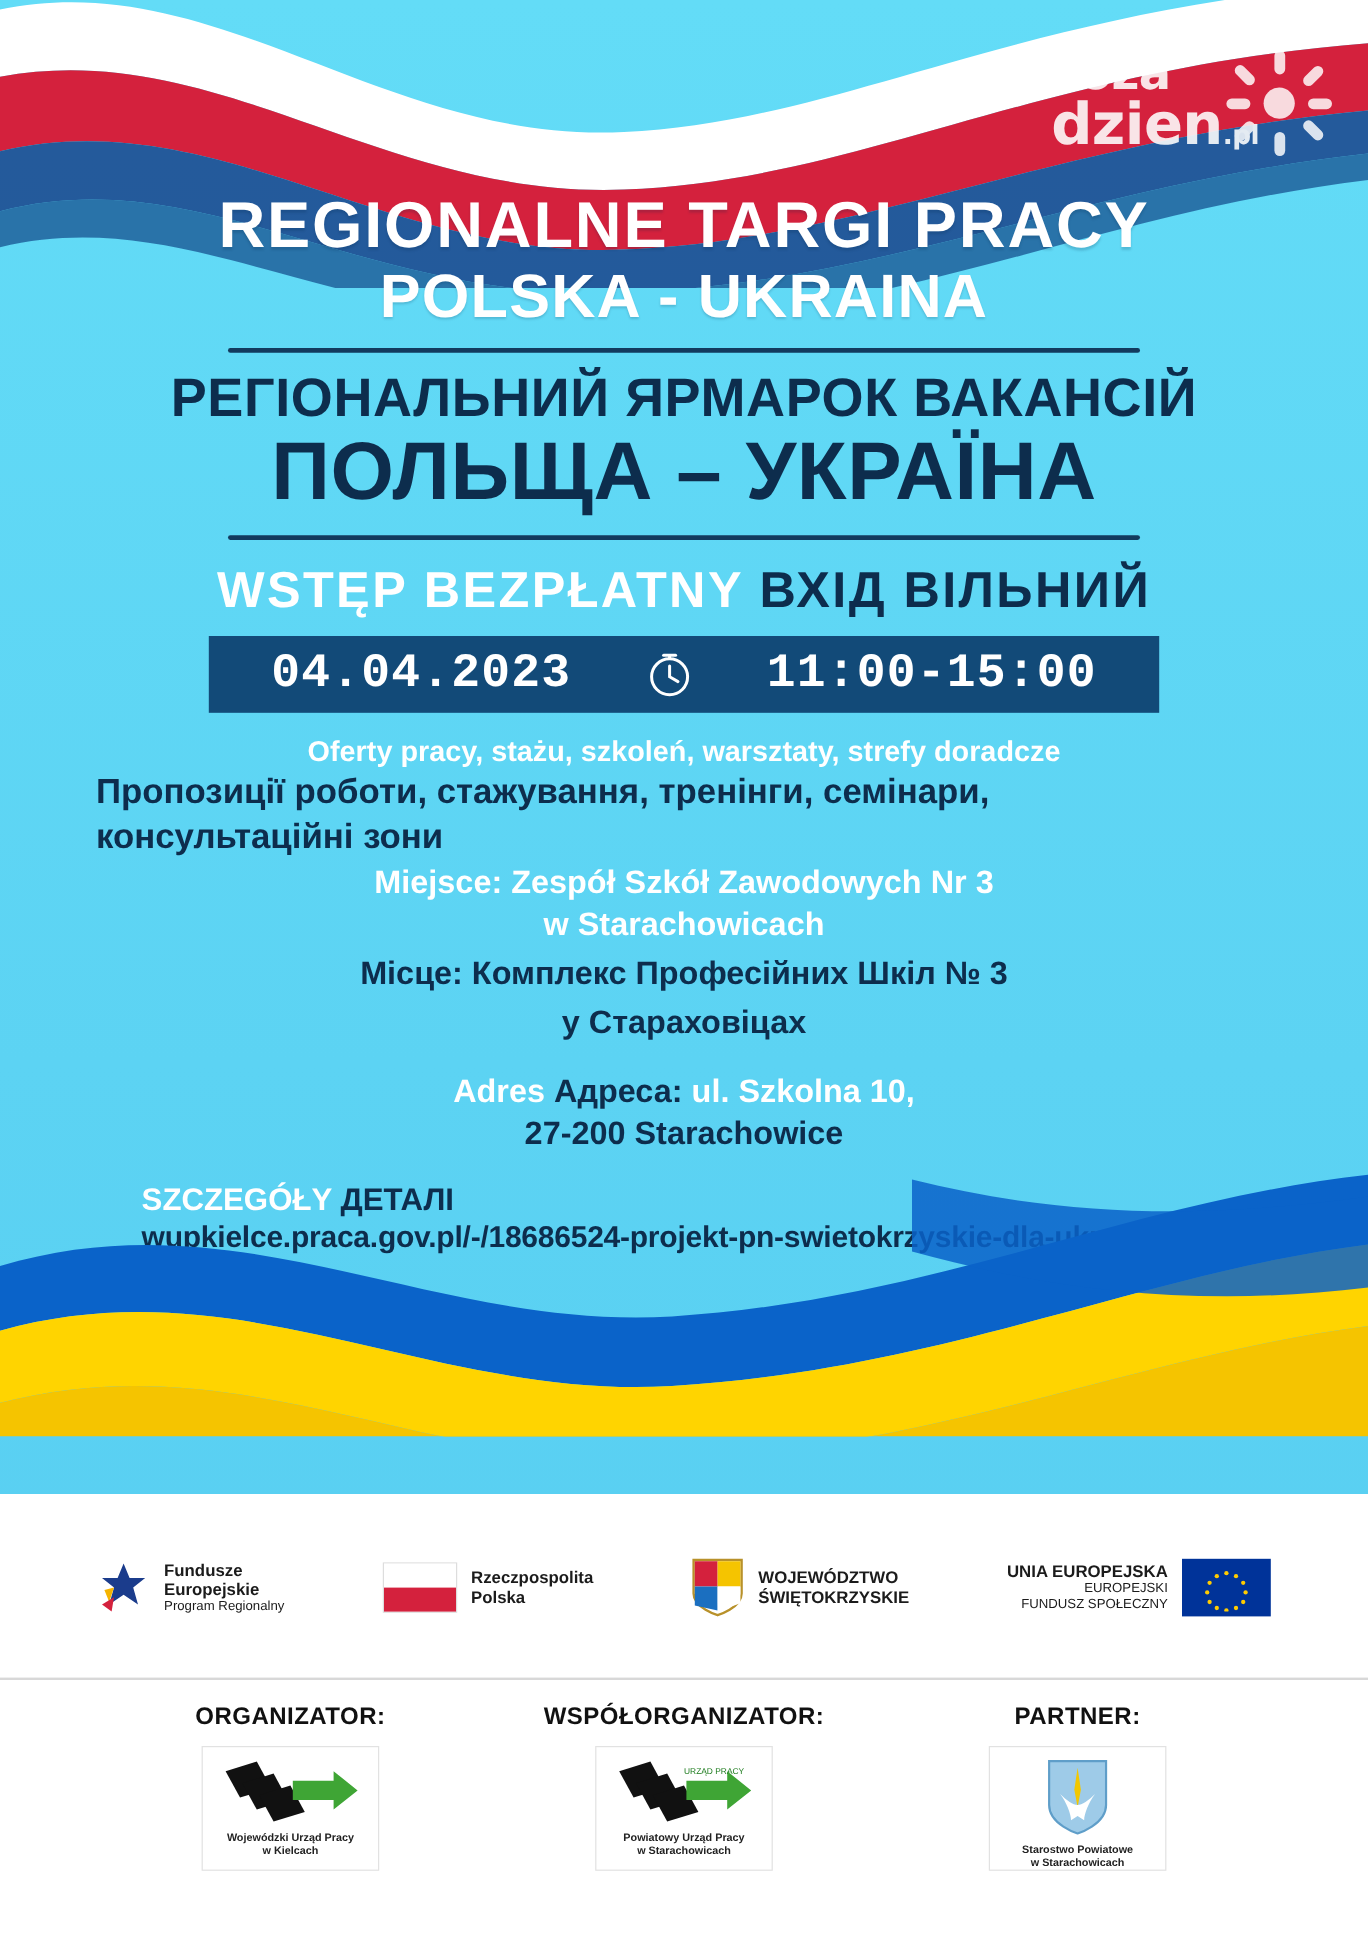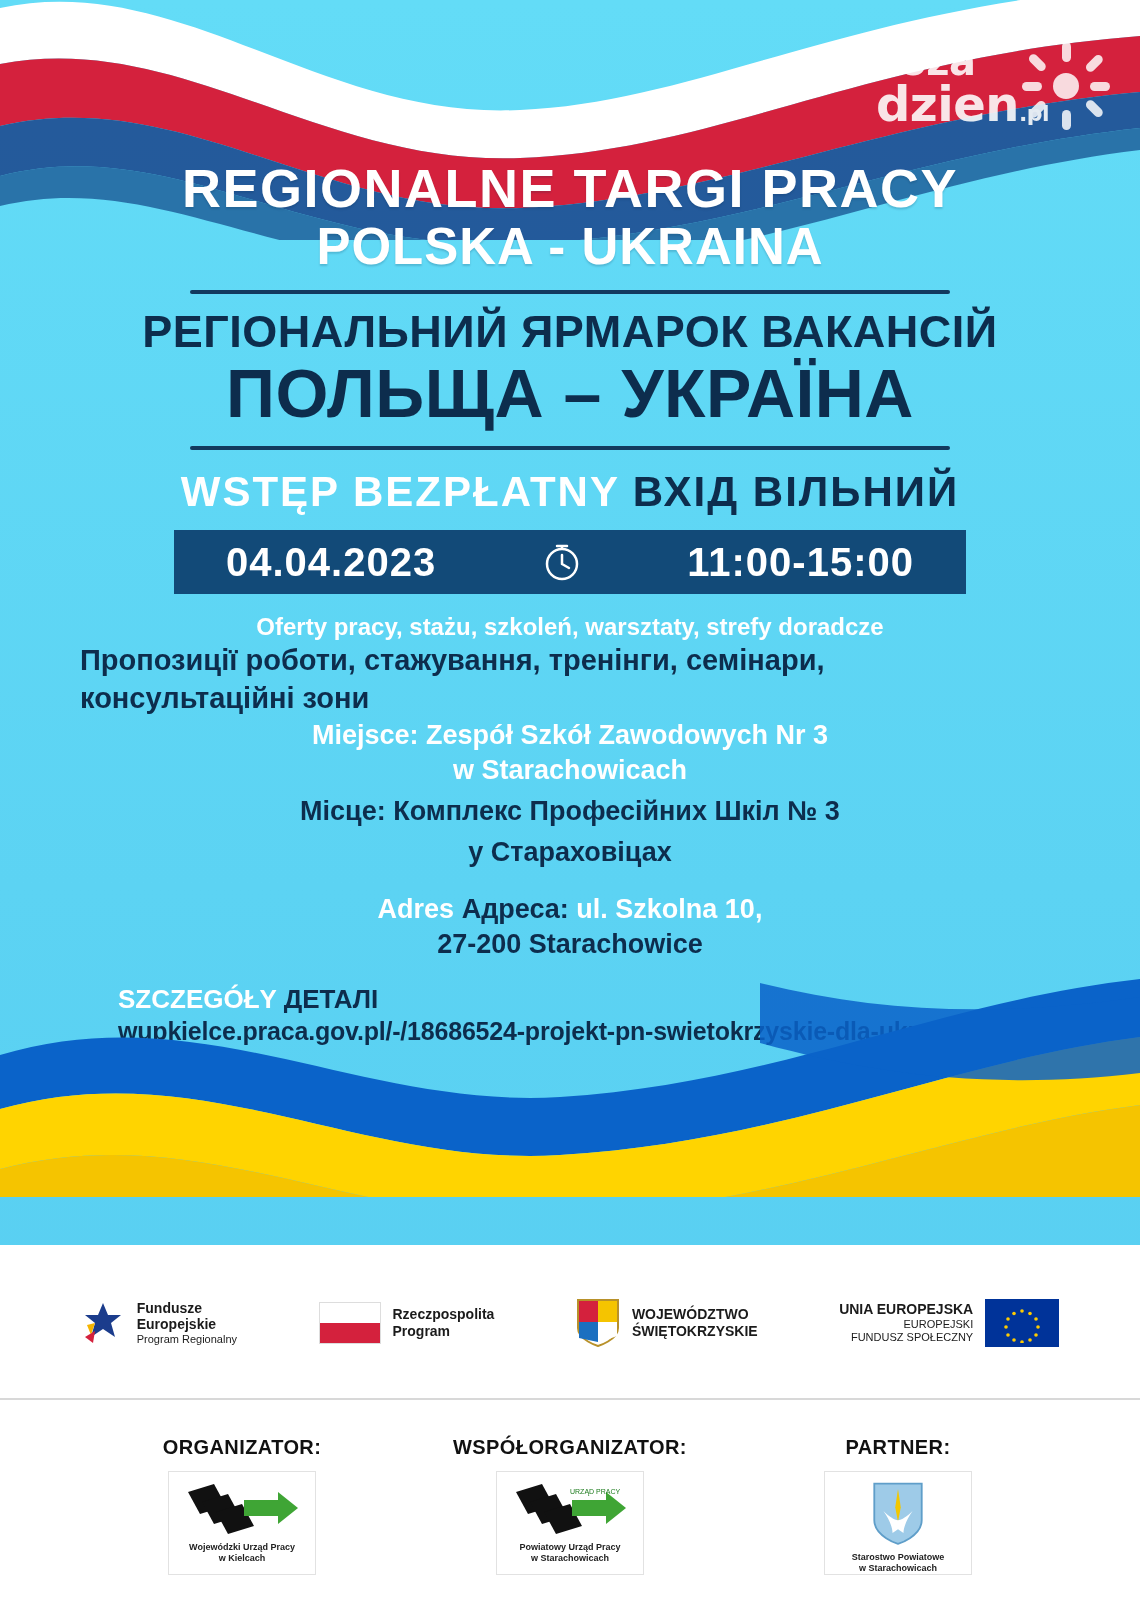--- a/index.html
+++ b/index.html
@@ -132,21 +132,21 @@
     display: flex;
     align-items: center;
     justify-content: space-between;
     padding: 0 52px;
     color: #ffffff;
   }
   .datebar .dt {
     font-size: 40px;
     font-weight: 600;
     letter-spacing: 1px;
-    font-family: Liberation Sans, sans-serif;
+    font-family: Liberation Mono, monospace;
   }
   .clock-icon { width: 44px; height: 44px; }
 
   .offers {
     margin-top: 18px;
     padding: 0 72px;
   }
   .offers .o-pl {
     color: #ffffff;
     font-size: 24px;
@@ -248,21 +248,21 @@
   
   .partners {
     position: absolute;
     left: 0; bottom: 0;
     width: 1140px;
     height: 212px;
     background: #ffffff;
     display: flex;
     justify-content: center;
     gap: 78px;
-    padding-top: 36px;
+    padding-top: 20px;
   }
   .partner { width: 250px; text-align: center; }
   .partner-title {
     font-size: 20px;
     font-weight: 800;
     color: #111;
     letter-spacing: .4px;
     margin-bottom: 12px;
   }
   .partner-logo-box {
@@ -400,21 +400,21 @@
       </div>
     </div>
 
     <div class="fund-item">
       <div class="pl-flag">
         <div class="w"></div>
           <div class="r"></div>
       </div>
       <div class="fund-text">
         <div>Rzeczpospolita</div>
-        <div>Program</div>
+        <div>Polska</div>
       </div>
     </div>
 
     <div class="fund-item">
       <svg class="crest" viewBox="0 0 44 50">
         <path d="M2 2 L42 2 L42 30 C42 42 22 48 22 48 C22 48 2 42 2 30 Z" fill="#ffffff" stroke="#b8912a" stroke-width="2"></path>
         <path d="M3 3 L22 3 L22 24 L3 24 Z" fill="#d4213d"></path>
         <path d="M22 3 L41 3 L41 24 L22 24 Z" fill="#f5c400"></path>
         <path d="M3 24 L22 24 L22 44 L3 40 Z" fill="#1b6fc0"></path>
         <path d="M22 24 L41 24 L41 38 L22 45 Z" fill="#ffffff"></path>

